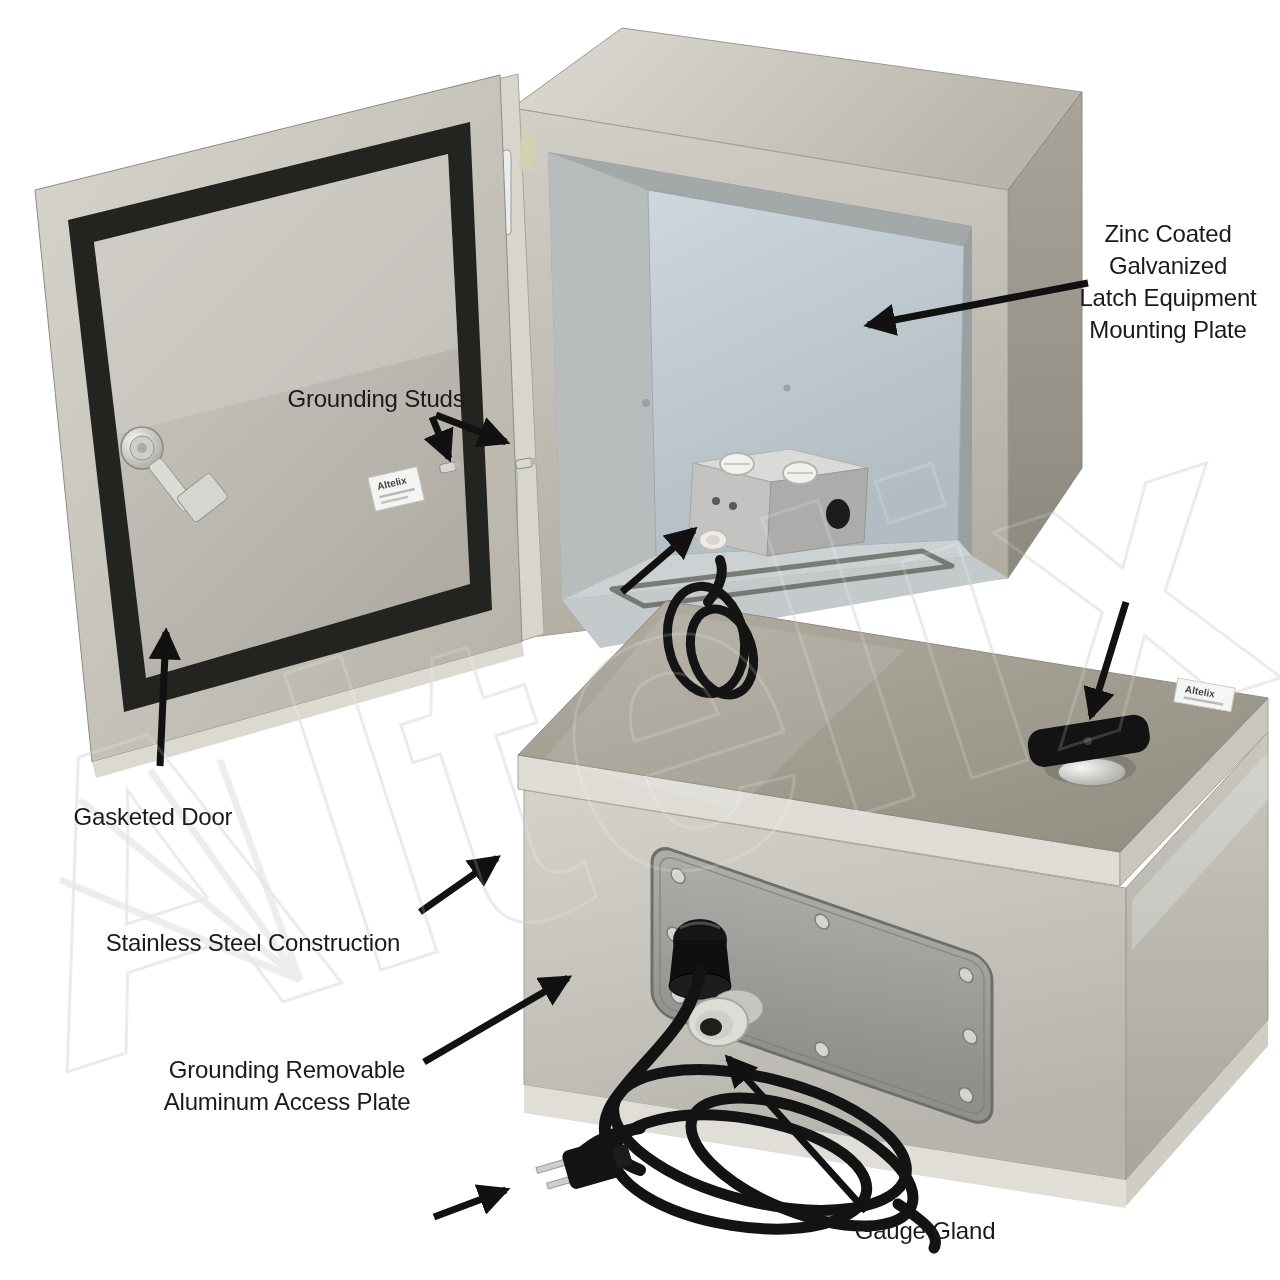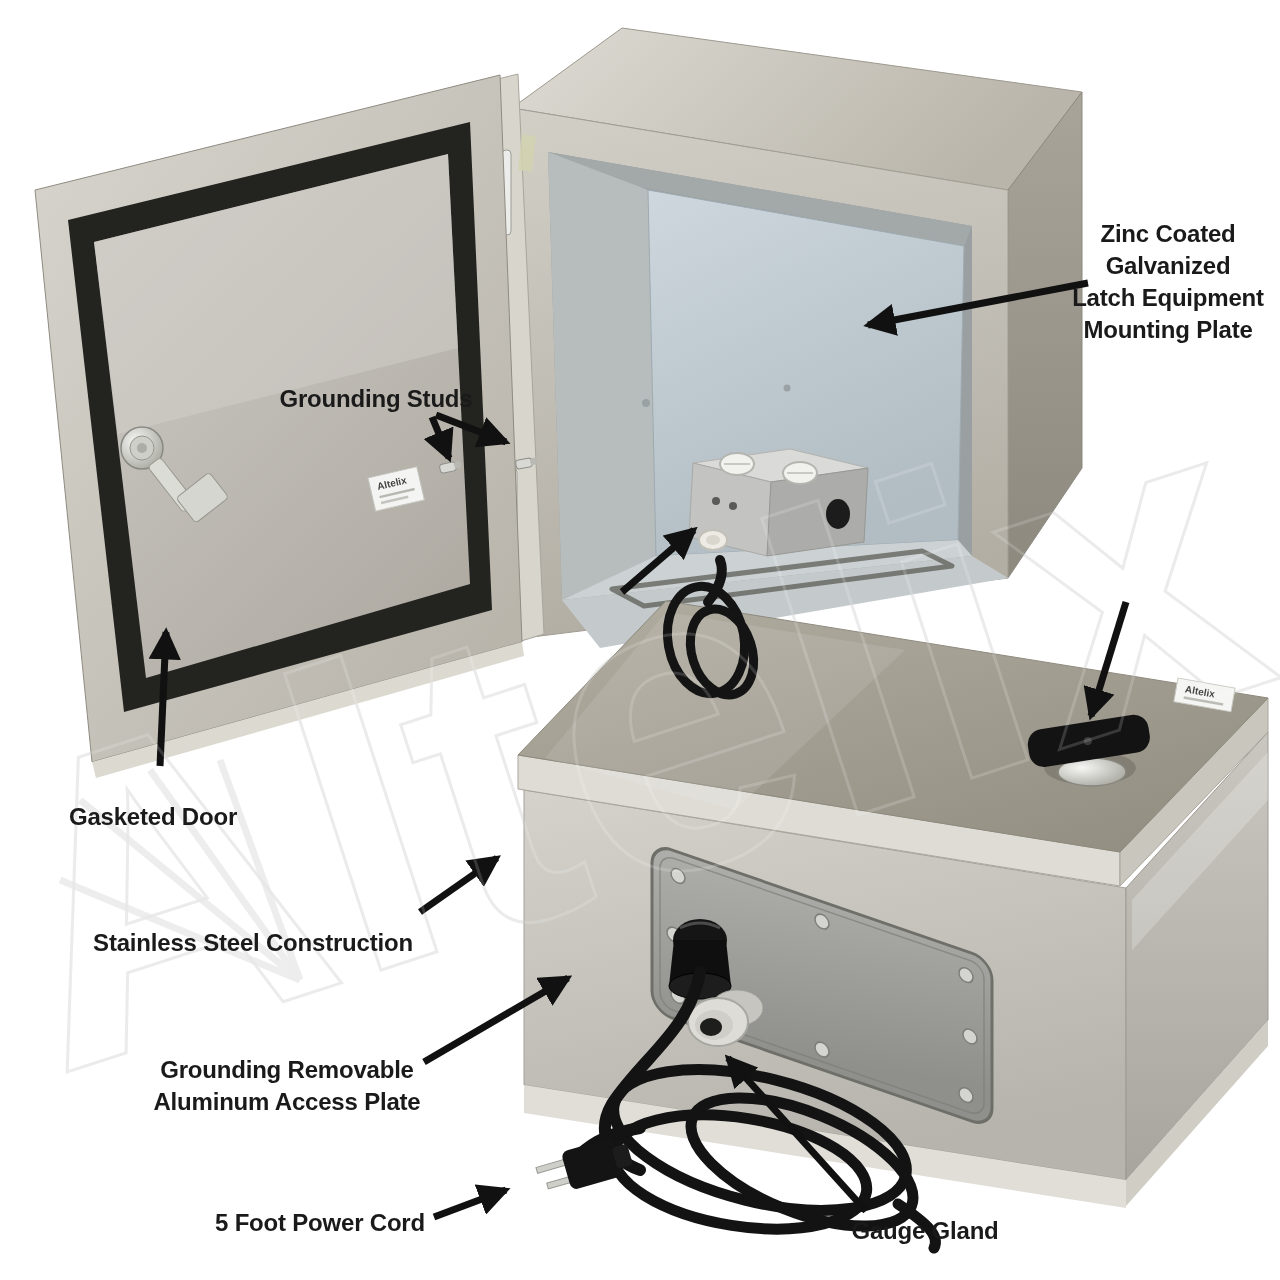--- a/index.html
+++ b/index.html
@@ -3,21 +3,21 @@
 <meta charset="utf-8">
 <style>
   html,body{margin:0;padding:0;background:#ffffff;}
   .stage{
     position:relative;width:1280px;height:1280px;background:#ffffff;overflow:hidden;
     font-family:"Liberation Sans",sans-serif;
   }
   .stage svg{position:absolute;left:0;top:0;}
   .label{
     position:absolute;transform:translate(-50%,-50%);
-    text-align:center;font-weight:bold;font-size:24px;line-height:32px;
+    text-align:center;font-weight:normal;font-size:24px;line-height:32px;
     color:#1a1a1a;white-space:nowrap;letter-spacing:-0.2px;z-index:5;
   }
   .label span{display:block;}
 </style>
 </head>
 <body>
 
 <div class="stage">
 
 <svg viewBox="0 0 1280 1280" width="1280" height="1280">
@@ -273,21 +273,18 @@
 
 <div class="label" style="left:253px;top:943px">
   <span>Stainless Steel Construction</span>
 </div>
 
 <div class="label" style="left:287px;top:1086px">
   <span>Grounding Removable</span>
   <span>Aluminum Access Plate</span>
 </div>
 
-<div class="label" style="left:320px;top:1223px">
-  <span>5 Foot Power Cord</span>
-</div>
 
 <div class="label" style="left:925px;top:1231px">
   <span>Gauge Gland</span>
 </div>
 
 </div>
 
 </body></html>

